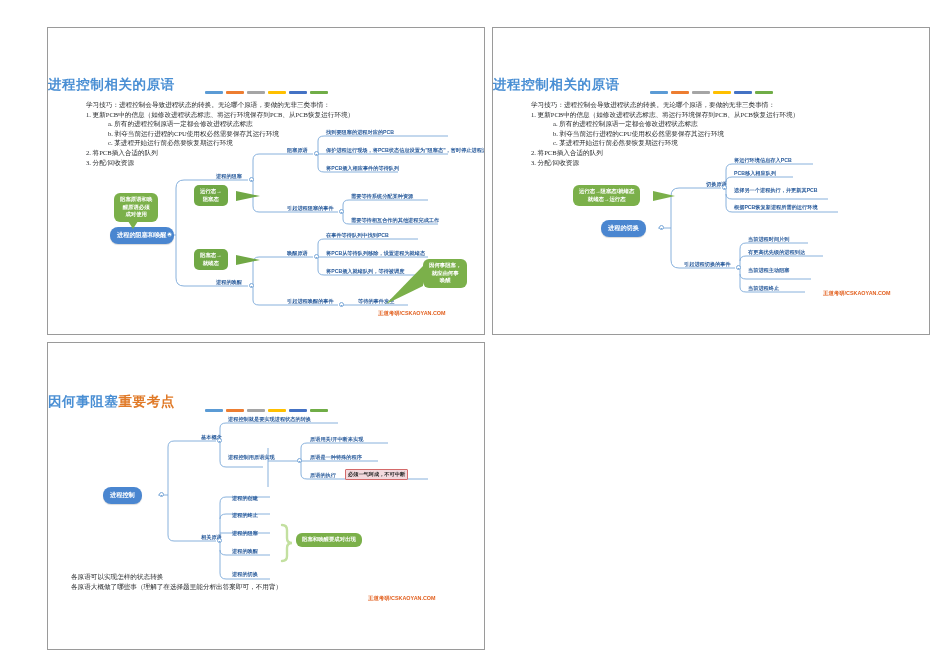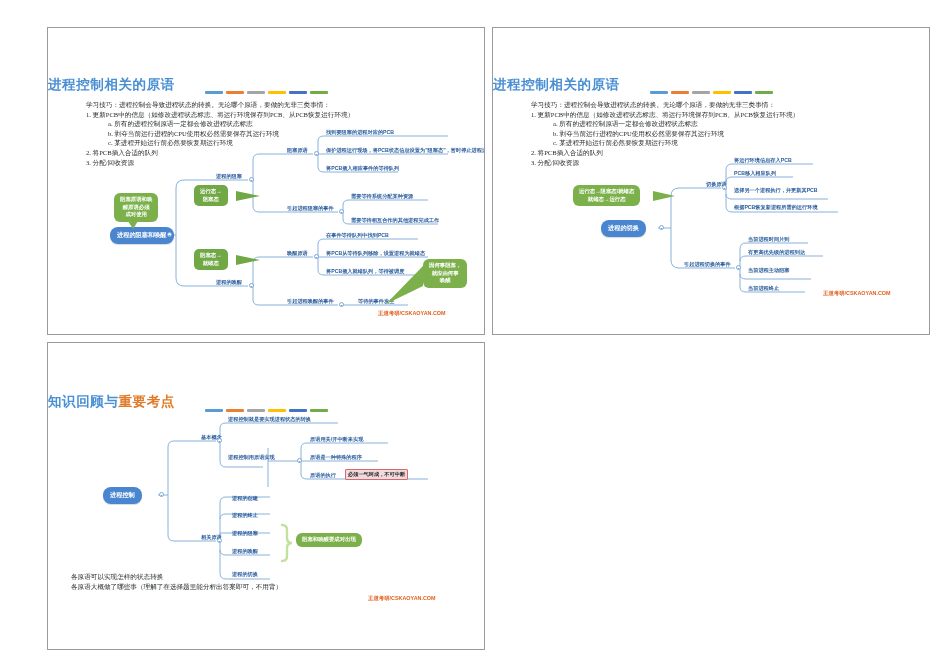--- a/index.html
+++ b/index.html
@@ -316,21 +316,21 @@
 
    <div class="watermark" style="left:330px;top:262px;">王道考研/CSKAOYAN.COM</div>
   </div>
  </div>
 </div>
 
 <div class="slide" id="slide-3">
  <div class="slide-inner">
 
   <div class="sl-title" style="top:50px;">
-    <span>知识回顾与</span><span class="hl">重要考点</span>
+    <span>因何事阻塞</span><span class="hl">重要考点</span>
   </div>
   <div class="bar-row" style="top:66px;">
     <span class="bar" style="background:#5b9bd5"></span>
     <span class="bar" style="background:#ed7d31"></span>
     <span class="bar" style="background:#a5a5a5"></span>
     <span class="bar" style="background:#ffc000"></span>
     <span class="bar" style="background:#4472c4"></span>
     <span class="bar" style="background:#70ad47"></span>
   </div>
 

